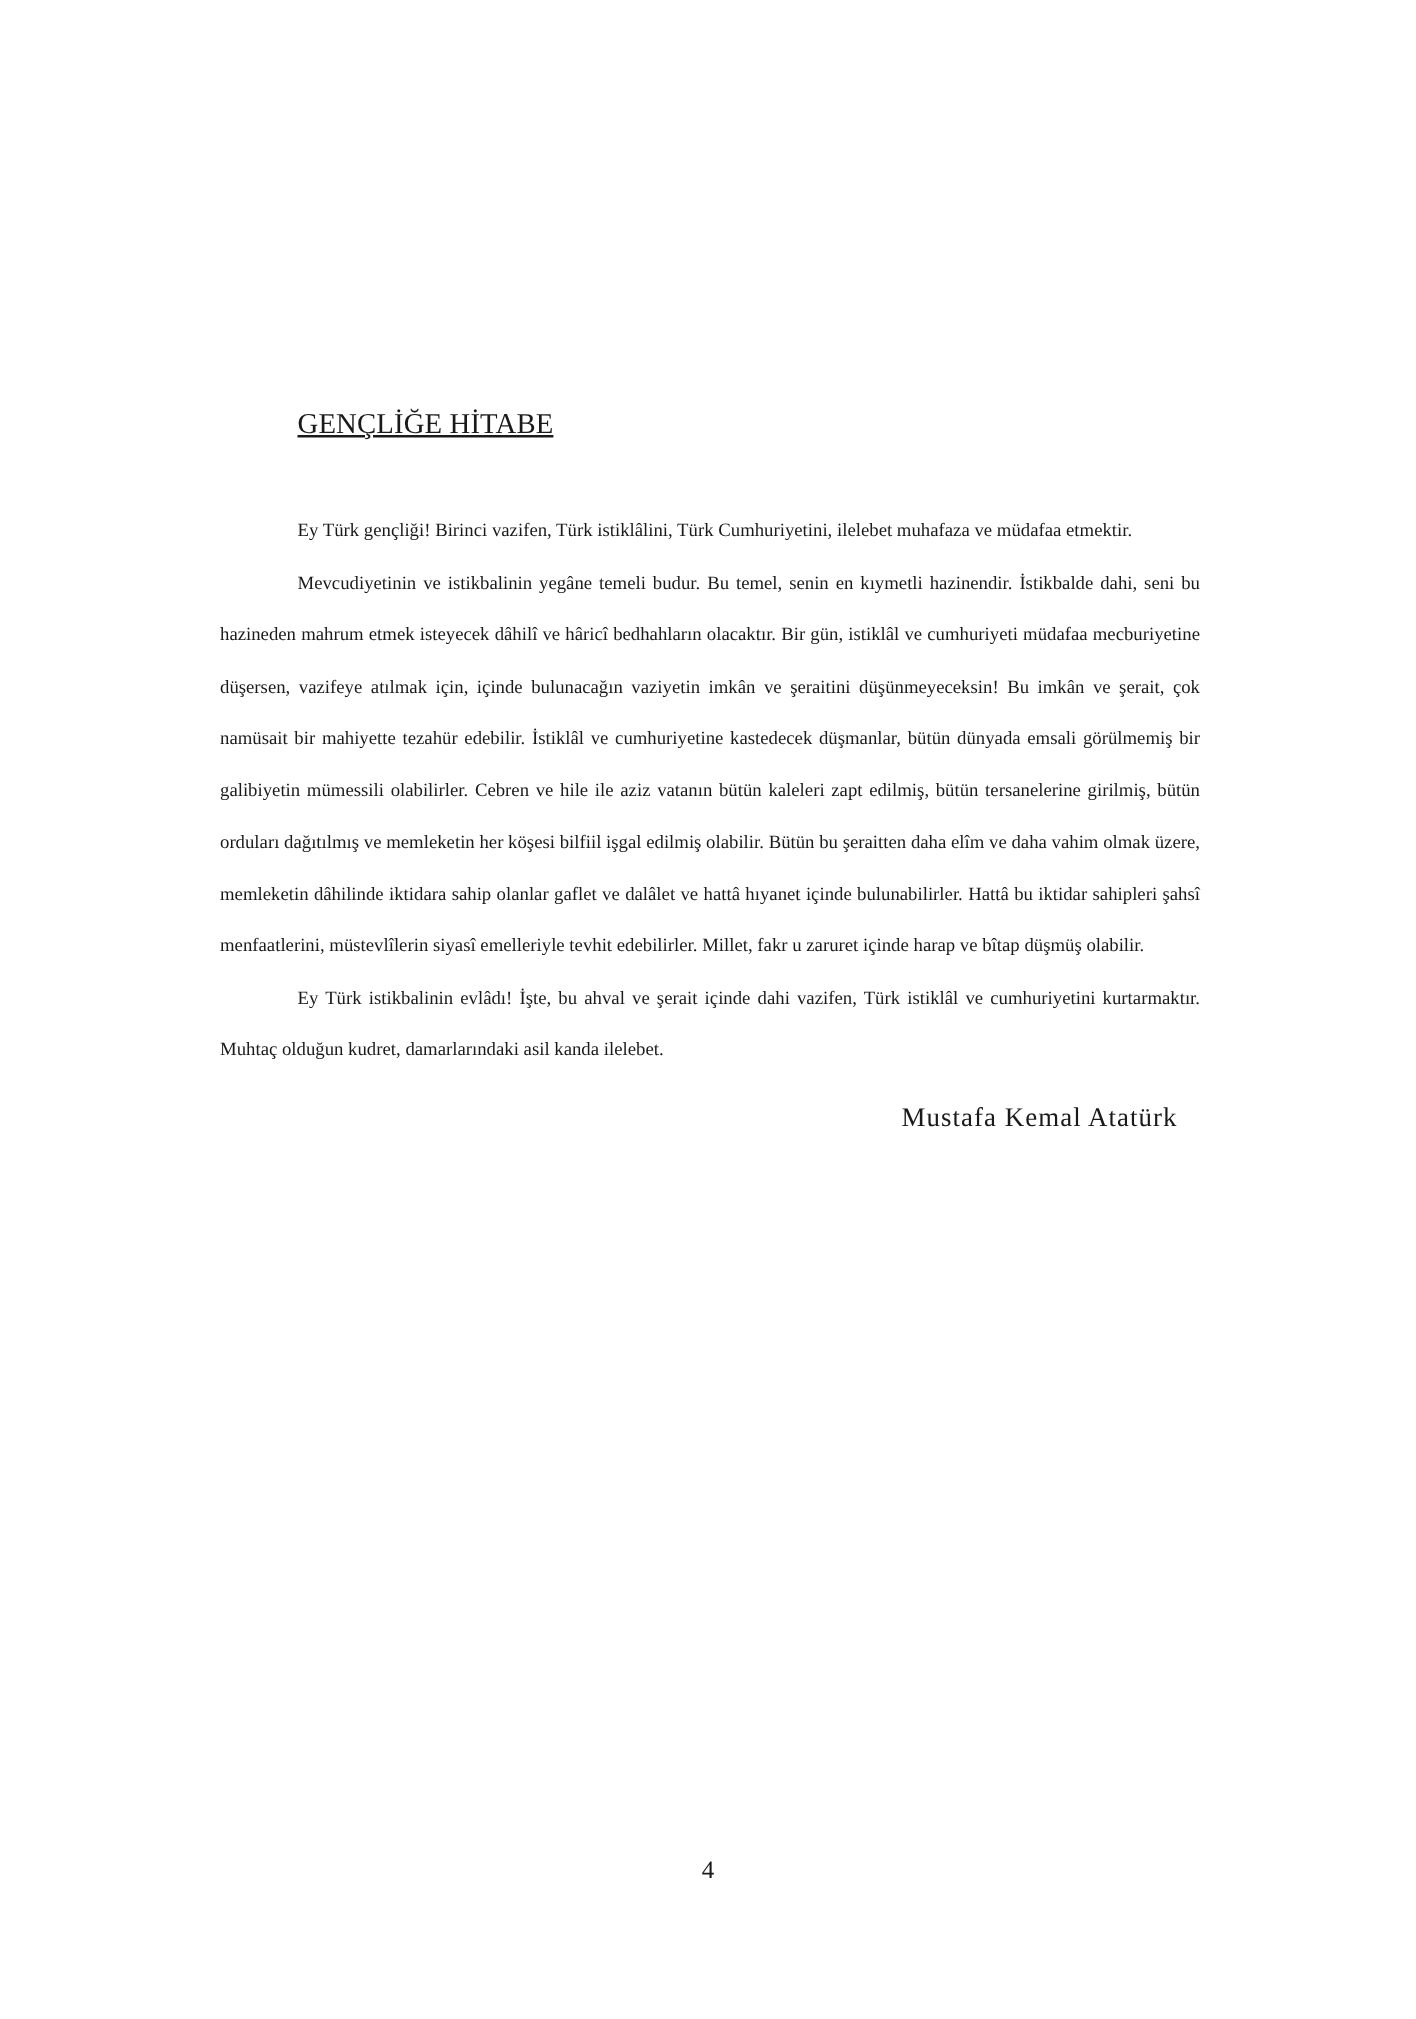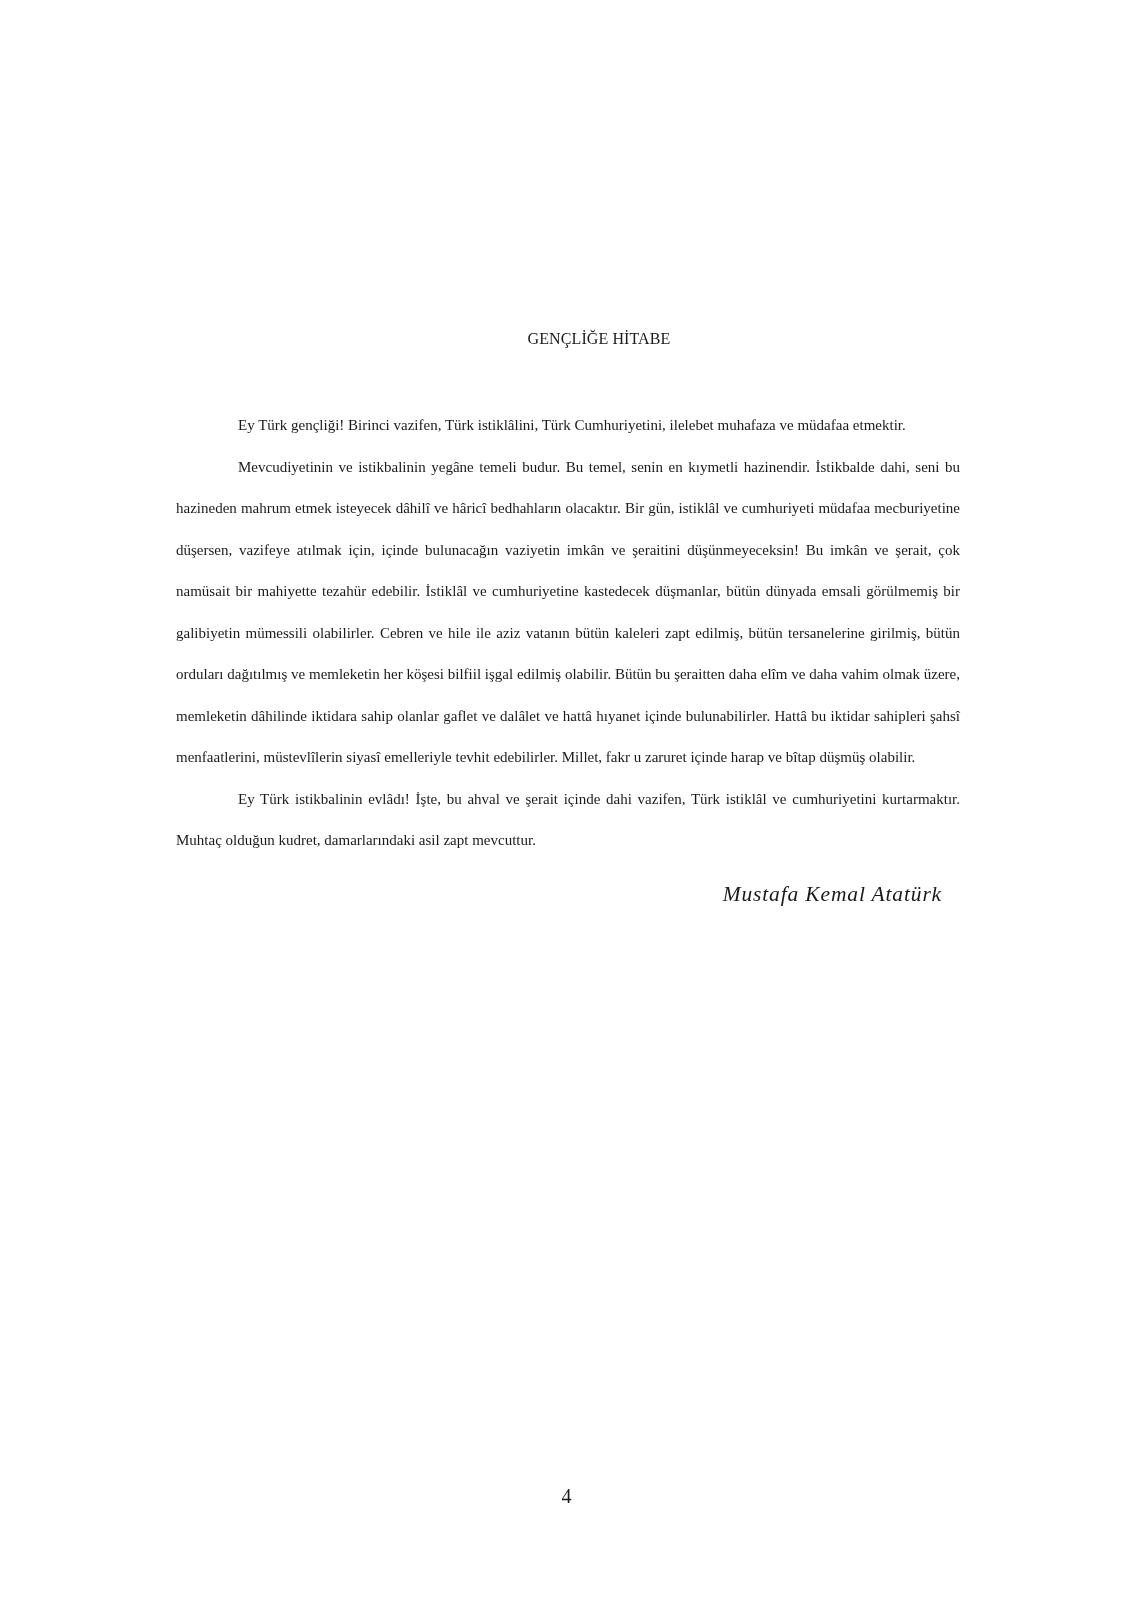--- a/index.html
+++ b/index.html
@@ -21,46 +21,46 @@
     overflow: hidden;
     box-sizing: border-box;
   }
   .content-block {
     position: absolute;
     left: 176px;
     top: 318px;
     width: 784px;
   }
   .doc-title {
-    font-size: 16px;
+    font-size: 23px;
     line-height: 41px;
     text-indent: 62px;
     letter-spacing: 0.1px;
     margin: 0 0 46px 0;
-    text-align: center;
+    text-align: left;
     white-space: nowrap;
+    text-decoration: underline;
   }
   .doc-paragraph {
     font-size: 15px;
     line-height: 41.5px;
     text-align: justify;
     text-justify: inter-word;
     text-indent: 62px;
     margin: 0;
     hyphens: none;
     -webkit-hyphens: none;
   }
   .signature-row {
     margin-top: 12px;
     text-align: right;
     font-size: 21.5px;
     line-height: 41.5px;
     letter-spacing: 0.85px;
     padding-right: 18px;
-    font-style: italic;
   }
   .page-number {
     position: absolute;
     left: 0;
     right: 0;
     top: 1484px;
     text-align: center;
     font-size: 20px;
     line-height: 24px;
     letter-spacing: 0.2px;
@@ -72,21 +72,21 @@
 <div class="page">
 
   <div class="content-block">
 
     <div class="doc-title">GENÇLİĞE HİTABE</div>
 
     <p class="doc-paragraph">Ey Türk gençliği! Birinci vazifen, Türk istiklâlini, Türk Cumhuriyetini, ilelebet muhafaza ve müdafaa etmektir.</p>
 
     <p class="doc-paragraph">Mevcudiyetinin ve istikbalinin yegâne temeli budur. Bu temel, senin en kıymetli hazinendir. İstikbalde dahi, seni bu hazineden mahrum etmek isteyecek dâhilî ve hâricî bedhahların olacaktır. Bir gün, istiklâl ve cumhuriyeti müdafaa mecburiyetine düşersen, vazifeye atılmak için, içinde bulunacağın vaziyetin imkân ve şeraitini düşünmeyeceksin! Bu imkân ve şerait, çok namüsait bir mahiyette tezahür edebilir. İstiklâl ve cumhuriyetine kastedecek düşmanlar, bütün dünyada emsali görülmemiş bir galibiyetin mümessili olabilirler. Cebren ve hile ile aziz vatanın bütün kaleleri zapt edilmiş, bütün tersanelerine girilmiş, bütün orduları dağıtılmış ve memleketin her köşesi bilfiil işgal edilmiş olabilir. Bütün bu şeraitten daha elîm ve daha vahim olmak üzere, memleketin dâhilinde iktidara sahip olanlar gaflet ve dalâlet ve hattâ hıyanet içinde bulunabilirler. Hattâ bu iktidar sahipleri şahsî menfaatlerini, müstevlîlerin siyasî emelleriyle tevhit edebilirler. Millet, fakr u zaruret içinde harap ve bîtap düşmüş olabilir.</p>
 
-    <p class="doc-paragraph">Ey Türk istikbalinin evlâdı! İşte, bu ahval ve şerait içinde dahi vazifen, Türk istiklâl ve cumhuriyetini kurtarmaktır. Muhtaç olduğun kudret, damarlarındaki asil zapt mevcuttur.</p>
+    <p class="doc-paragraph">Ey Türk istikbalinin evlâdı! İşte, bu ahval ve şerait içinde dahi vazifen, Türk istiklâl ve cumhuriyetini kurtarmaktır. Muhtaç olduğun kudret, damarlarındaki asil kanda ilelebet.</p>
 
     <div class="signature-row">Mustafa Kemal Atatürk</div>
 
   </div>
 
   <div class="page-number">4</div>
 
 </div>
 
 </body></html>

